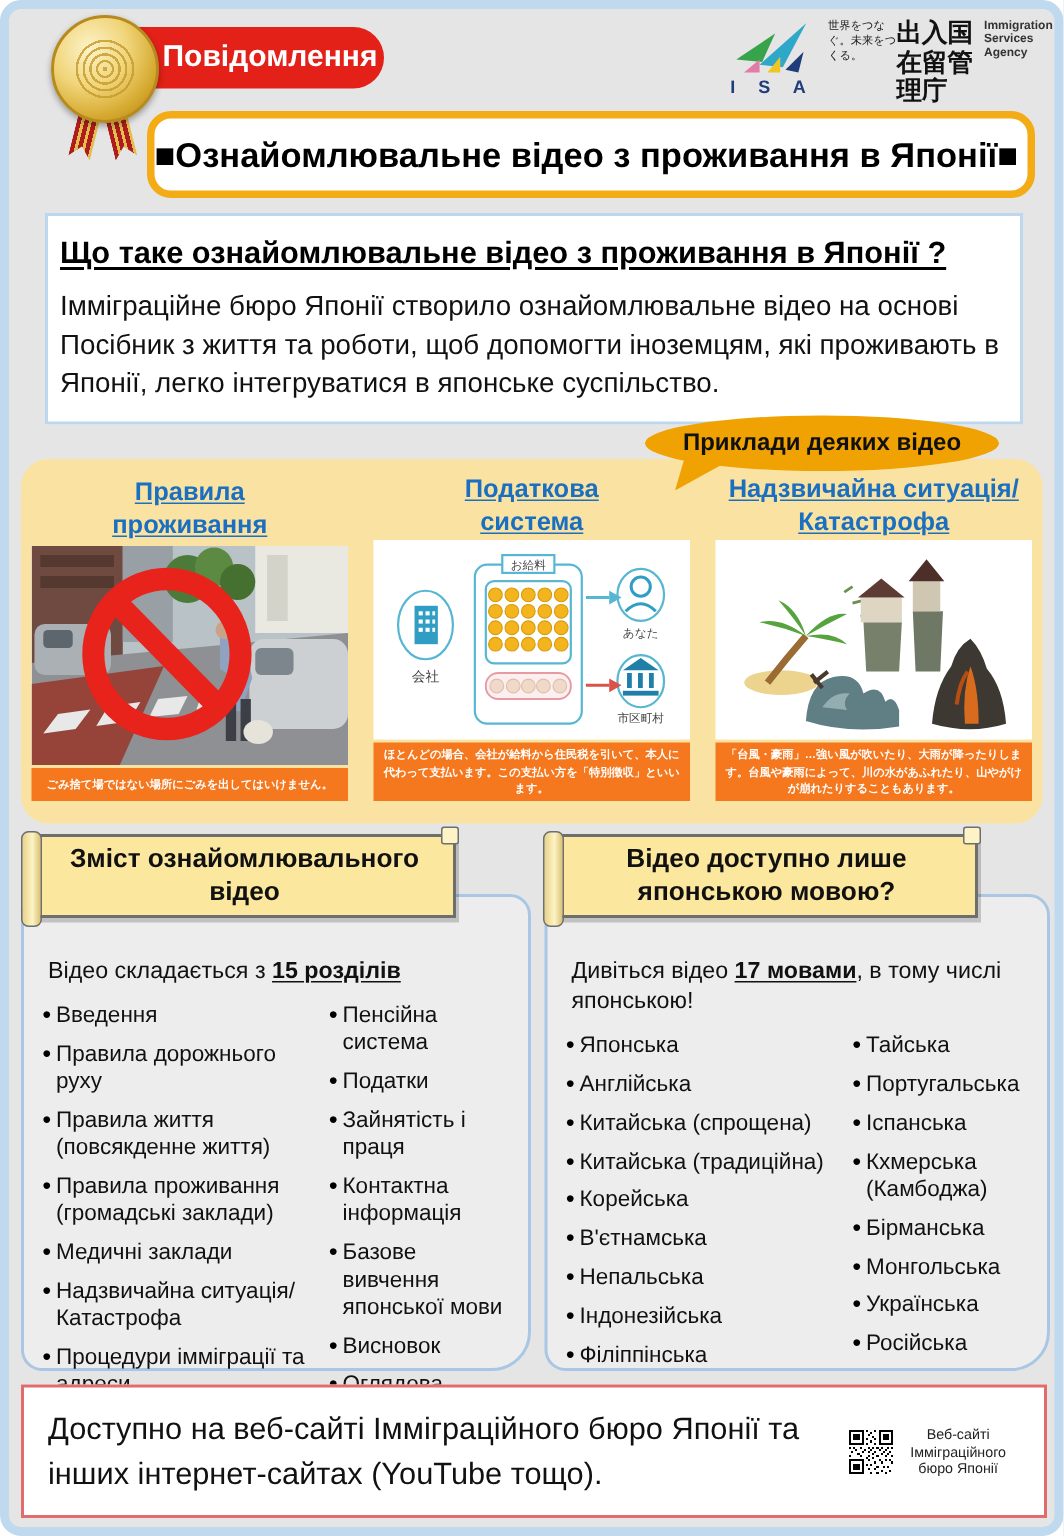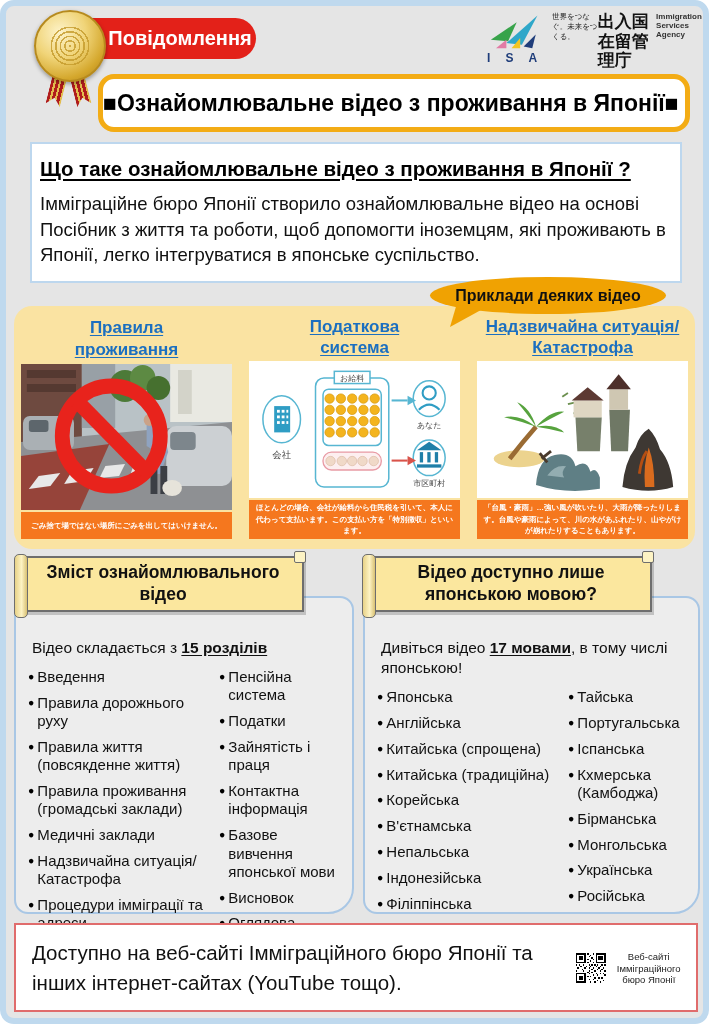--- a/index.html
+++ b/index.html
@@ -50,21 +50,21 @@
   
   .bubble { position:absolute; left:424px; top:271px; width:236px; height:37px;
             background:#F0A202; border-radius:50%; display:flex; align-items:center;
             justify-content:center; z-index:5; }
   .bubble span { font-size:16px; font-weight:bold; color:#111; }
   .bubble::after { content:""; position:absolute; left:20px; bottom:-13px; width:36px; height:22px;
                    background:#F0A202; clip-path:polygon(0 100%,18% 0,100% 10%); }
 
   
   .panel { position:absolute; left:8px; top:300px; width:681px; height:243px;
-           background:#FAE3A2; border-radius:18px; padding:8px 7px 10px; display:flex; gap:17px; }
+           background:#FAE3A2; border-radius:18px; padding:8px 7px 15px; display:flex; gap:17px; }
   .card { flex:1; display:flex; flex-direction:column; min-width:0; }
   .card-title { color:#1B6FC0; font-weight:bold; font-size:17px; line-height:1.28; text-align:center;
                 text-decoration:underline; text-underline-offset:2px; height:50px;
                 display:flex; align-items:center; justify-content:center; }
   .card-title span { display:block; }
   .tw1 { max-width:118px; } .tw2 { max-width:112px; } .tw3 { max-width:205px; }
   .card-media { height:146px; background:#fff; overflow:hidden; }
   .card-media svg { display:block; width:100%; height:100%; }
   .card-caption { flex:1; margin-top:2px; background:#F5771E; color:#fff; font-size:7.5px;
                   font-weight:bold; line-height:1.55; display:flex; align-items:center;
@@ -92,21 +92,21 @@
   .cols { display:flex; gap:4px; }
   .blist { list-style:none; }
   .col-a { width:187px; } .col-b { flex:1; }
   .bitem { display:flex; margin-bottom:7.5px; }
   .dot { font-size:10.5px; line-height:17px; margin-right:3px; color:#000; flex:0 0 auto; }
   .btext { font-size:15px; line-height:1.22; color:#111; }
 
   
   .footer-box { position:absolute; left:8px; top:917px; width:684px; height:89px;
                 background:#fff; border:2.5px solid #E06C6C; display:flex; align-items:center;
-                padding:6px 4px 6px 16px; }
+                padding:6px 14px 6px 16px; }
   .footer-text { width:545px; font-size:20.5px; color:#111; line-height:1.42; }
   .qr-wrap { margin-left:auto; width:116px; display:flex; flex-direction:row; align-items:center; }
   .qr-wrap svg { width:56px; height:56px; }
   .qr-caption { font-size:9.5px; color:#222; text-align:center; line-height:1.25; margin-top:2px; }
 
   svg text { font-family:"Liberation Sans","DejaVu Sans",sans-serif; }
 </style>
 </head>
 <body>
 

